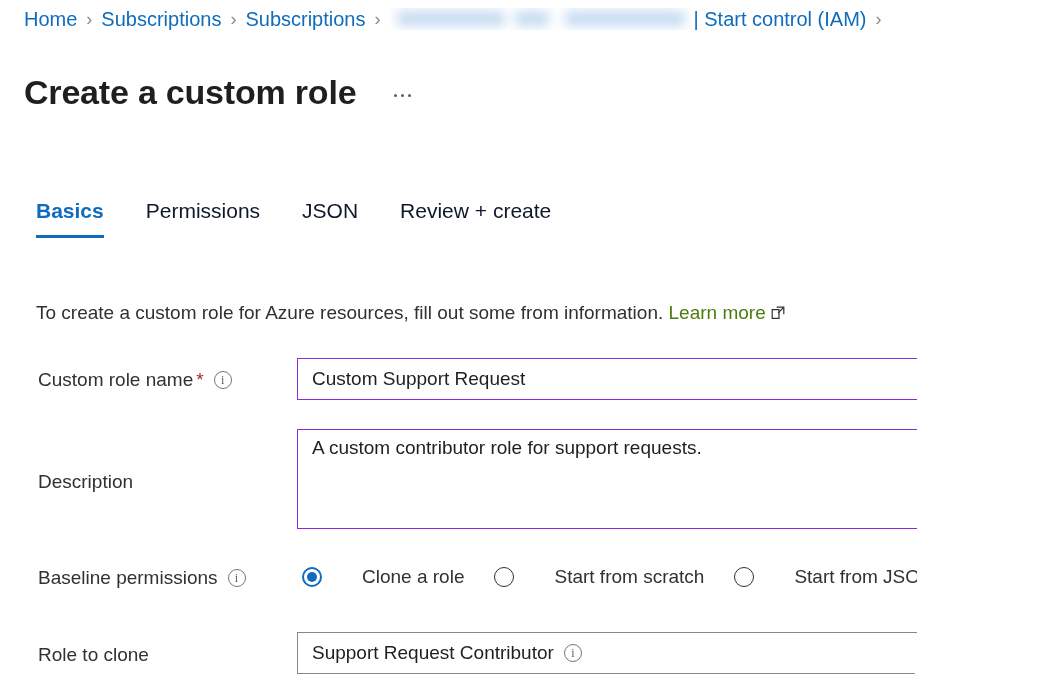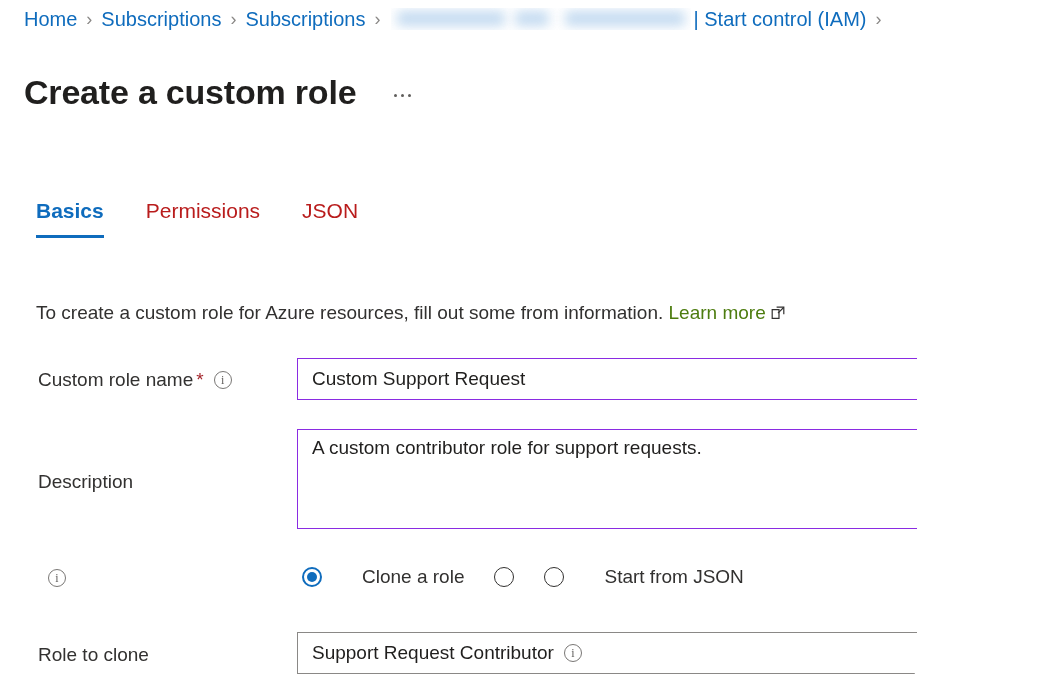--- a/index.html
+++ b/index.html
@@ -115,21 +115,21 @@
     position: absolute;
     left: 36px;
     top: 198px;
     display: flex;
     align-items: flex-end;
     gap: 0;
   }
   .tab {
     position: relative;
     font-size: 21px;
-    color: #b91c1c;
+    color: #0f172a;
     padding: 0 0 14px 0;
     margin-right: 42px;
     cursor: pointer;
     line-height: 26px;
     white-space: nowrap;
   }
   .tab:last-child { margin-right: 0; }
   .tab.active {
     color: #0f6cbd;
     font-weight: 600;
@@ -314,20 +314,21 @@
       <i></i>
         <i></i>
         <i></i>
     </span>
   </div>
 
   <div class="tabs">
     <div class="tab active">Basics</div>
     <div class="tab">Permissions</div>
     <div class="tab">JSON</div>
+    <div class="tab">Review + create</div>
   </div>
 
   <div class="intro">
     <span>To create a custom role for Azure resources, fill out some from information.</span>
     <a class="learn">Learn more</a><span class="extlink-icon"><svg width="14" height="14" viewBox="0 0 14 14">
           <path d="M1.2 3.6 H8.0 V12.4 H1.2 Z" fill="none" stroke="#323130" stroke-width="1.2"></path>
           <path d="M5.6 1.2 H12.8 V8.2" fill="none" stroke="#323130" stroke-width="1.2"></path>
           <path d="M7.0 7.2 L12.6 1.5" fill="none" stroke="#323130" stroke-width="1.2"></path>
         </svg></span>
   </div>
@@ -338,29 +339,30 @@
       <span>Custom role name</span><span class="req-star">*</span><span class="info-icon"></span>
     </label>
     <input class="text-input" type="text" style="left: 297px; top: 358px; width: 770px; height: 42px;" value="Custom Support Request">
 
     <label class="field-label" style="top:470px;">
       <span>Description</span>
     </label>
     <textarea class="text-input" style="left: 297px; top: 429px; width: 770px; height: 100px;">A custom contributor role for support requests.</textarea>
 
     <label class="field-label" style="top:566px;">
-      <span class="info-icon"></span>
+      <span>Baseline permissions</span><span class="info-icon"></span>
     </label>
     <div class="radio-group" style="left:302px; top:565px;">
       <div class="radio-option selected">
         <span class="radio-mark"></span>
         <span class="radio-label">Clone a role</span>
       </div>
       <div class="radio-option">
         <span class="radio-mark"></span>
+        <span class="radio-label">Start from scratch</span>
       </div>
       <div class="radio-option">
         <span class="radio-mark"></span>
         <span class="radio-label">Start from JSON</span>
       </div>
     </div>
 
     <label class="field-label" style="top:643px;">
       <span>Role to clone</span>
     </label>

